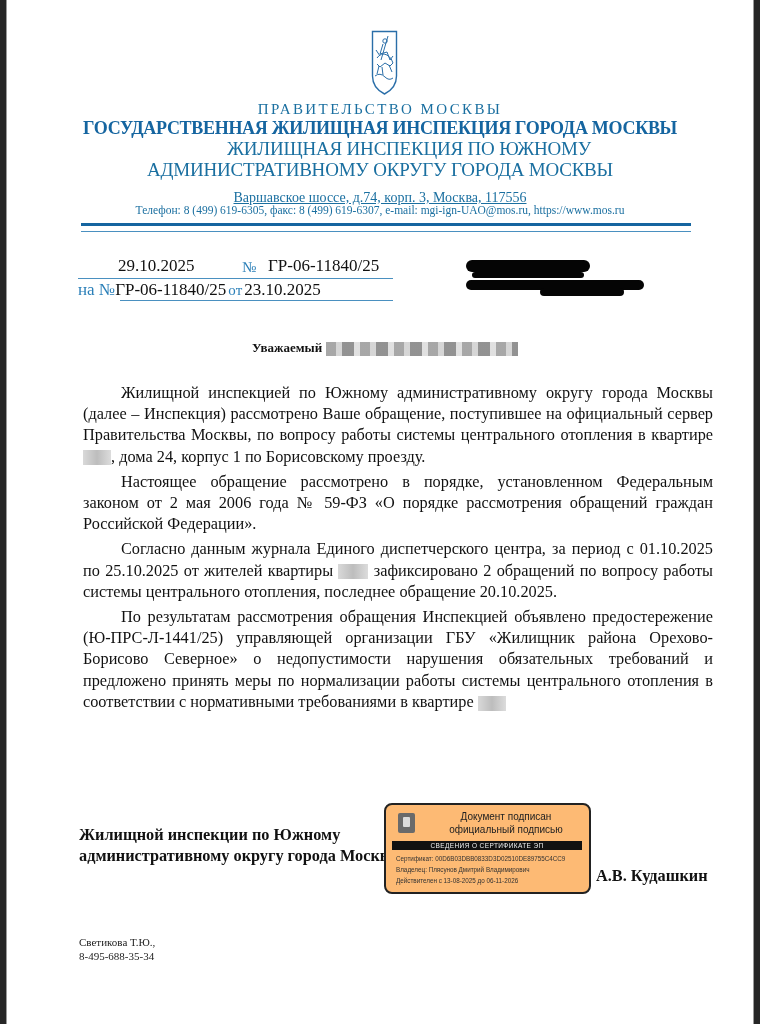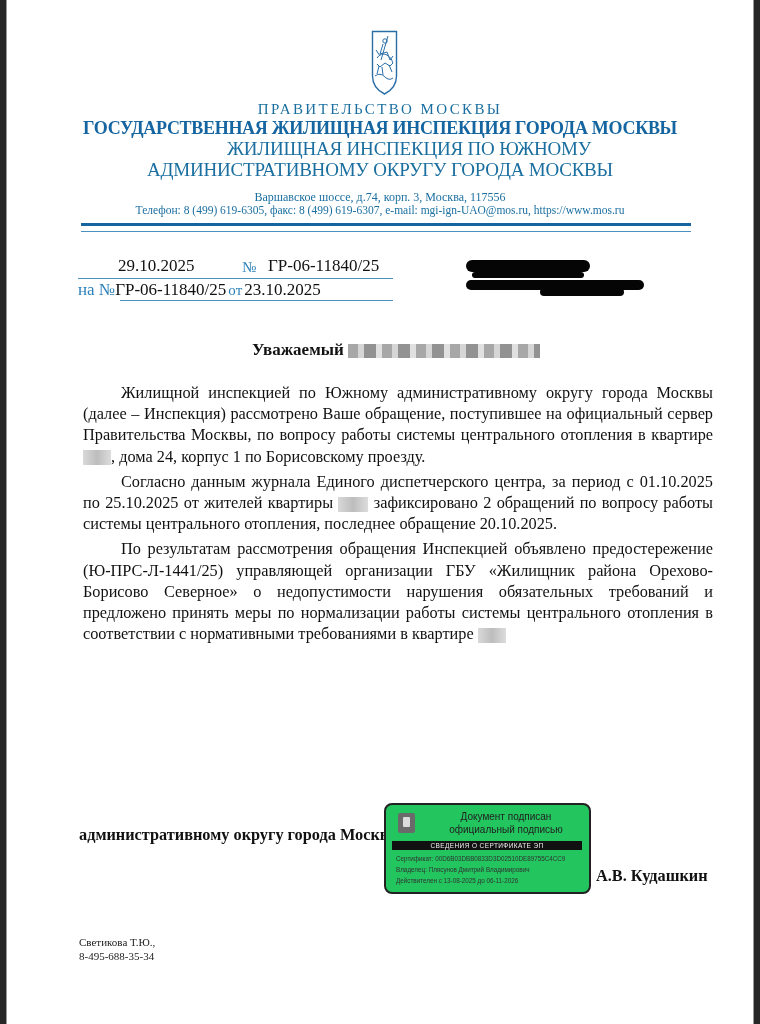--- a/index.html
+++ b/index.html
@@ -14,44 +14,44 @@
   .edge-right { position:absolute; right:0; top:0; width:6px; height:1024px; background:#262626; }
   .edge-right::before { content:""; position:absolute; left:-1px; top:0; width:1px; height:100%; background:#9a9a9a; }
 
   .emblem { position:absolute; left:371px; top:30px; width:26px; height:64px; }
 
   .hdr { position:absolute; left:0; width:760px; text-align:center; color:#1a6fa0; white-space:nowrap; }
   .hdr-gov { top:101px; font-size:15px; letter-spacing:2.4px; }
   .hdr-main { top:118px; font-size:18px; font-weight:bold; letter-spacing:-0.3px; color:#1565a0; }
   .hdr-sub1 { top:138px; font-size:19px; letter-spacing:-0.2px;padding-left:29px; }
   .hdr-sub2 { top:159px; font-size:19px; letter-spacing:-0.2px; }
-  .hdr-addr { top:190px; font-size:12px; color:#1a6fa0; }
+  .hdr-addr { top:190px; font-size:14px; color:#1a6fa0;text-decoration:underline; }
   .hdr-phone { top:204px; font-size:11.5px; color:#1a6fa0; }
 
   .rule-thick { position:absolute; left:81px; top:223px; width:610px; height:3px; background:#1565a0; }
   .rule-thin { position:absolute; left:81px; top:231px; width:610px; height:1px; background:#4a90c0; }
 
   .reg { position:absolute; font-size:17px; color:#111; white-space:nowrap; }
   .reg .blue { color:#2a7fb8; }
   .reg-line { position:absolute; height:1px; background:#4a90c0; }
 
   .redact { position:absolute; background:#050505; border-radius:6px; }
 
-  .greeting { position:absolute; left:252px; top:340px; font-size:17px; font-weight:bold; white-space:nowrap; }
+  .greeting { position:absolute; left:252px; top:340px; font-size:13px; font-weight:bold; white-space:nowrap; }
   .blur-name { display:inline-block; vertical-align:middle; width:192px; height:14px; margin-left:4px;
     background:repeating-linear-gradient(90deg,#8a8a8a 0 10px,#c8c8c8 10px 16px,#6e6e6e 16px 28px,#d6d6d6 28px 34px); opacity:.75; }
   .blur-box { display:inline-block; vertical-align:middle; height:15px; background:linear-gradient(90deg,#d9d9d9,#bdbdbd,#dcdcdc); }
 
   .body-text { position:absolute; left:79px; top:378px; width:638px; font-size:16.3px; line-height:21.2px; text-align:justify; }
   .body-text p { margin:4px; text-indent:38px; }
 
   .sign-title { position:absolute; left:79px; top:824px; font-size:16.3px; line-height:21px; font-weight:bold; white-space:nowrap; }
   .sign-name { position:absolute; left:596px; top:866px; font-size:16.3px; font-weight:bold; white-space:nowrap; }
 
-  .stamp { position:absolute; left:384px; top:803px; width:203px; height:87px; border:2px solid #222; border-radius:8px; background:#22c55e; font-family:"Liberation Sans","DejaVu Sans",sans-serif; }
+  .stamp { position:absolute; left:384px; top:803px; width:203px; height:87px; border:2px solid #222; border-radius:8px; background:#fdba74; font-family:"Liberation Sans","DejaVu Sans",sans-serif; }
   .stamp-logo { position:absolute; left:12px; top:8px; width:17px; height:20px; background:#6a6a6a; border-radius:2px; }
   .stamp-logo::after { content:""; position:absolute; left:5px; top:4px; width:7px; height:10px; background:#dcdcdc; border-radius:1px; }
   .stamp-h1 { position:absolute; left:40px; top:6px; width:160px; text-align:center; font-size:10px; color:#222; }
   .stamp-h2 { position:absolute; left:40px; top:19px; width:160px; text-align:center; font-size:10px; color:#222; }
   .stamp-bar { position:absolute; left:6px; top:36px; width:190px; height:9px; background:#111; color:#eee; font-size:6.5px; line-height:9px; text-align:center; letter-spacing:.4px; }
   .stamp-line { position:absolute; left:10px; font-size:6.3px; color:#333; white-space:nowrap; }
 
   .contact { position:absolute; left:79px; top:935px; font-size:11px; line-height:14px; color:#222; }
 </style>
 </head>
@@ -99,25 +99,27 @@
 <div class="redact" style="left:472px;top:272px;width:112px;height:6px;"></div>
 <div class="redact" style="left:466px;top:280px;width:178px;height:10px;border-radius:8px;"></div>
 <div class="redact" style="left:540px;top:288px;width:84px;height:8px;"></div>
 
 <div class="greeting">
   <span>Уважаемый</span><span class="blur-name"></span>
 </div>
 
 <div class="body-text">
   <p><span>Жилищной инспекцией по Южному административному округу города Москвы (далее – Инспекция) рассмотрено Ваше обращение, поступившее на официальный сервер Правительства Москвы, по вопросу работы системы центрального отопления в квартире</span> <span class="blur-box" style="width:28px;"></span><span>, дома 24, корпус 1 по Борисовскому проезду.</span></p>
+  <p>Настоящее обращение рассмотрено в порядке, установленном Федеральным законом от 2 мая 2006 года № 59-ФЗ «О порядке рассмотрения обращений граждан Российской Федерации».</p>
   <p><span>Согласно данным журнала Единого диспетчерского центра, за период с 01.10.2025 по 25.10.2025 от жителей квартиры</span> <span class="blur-box" style="width:30px;"></span> <span>зафиксировано 2 обращений по вопросу работы системы центрального отопления, последнее обращение 20.10.2025.</span></p>
   <p><span>По результатам рассмотрения обращения Инспекцией объявлено предостережение (Ю-ПРС-Л-1441/25) управляющей организации ГБУ «Жилищник района Орехово-Борисово Северное» о недопустимости нарушения обязательных требований и предложено принять меры по нормализации работы системы центрального отопления в соответствии с нормативными требованиями в квартире</span> <span class="blur-box" style="width:28px;"></span></p>
 </div>
 
 <div class="sign-title">
+  <div>Жилищной инспекции по Южному</div>
   <div>административному округу города Москвы</div>
 </div>
 
 <div class="stamp">
   <div class="stamp-logo"></div>
   <div class="stamp-h1">Документ подписан</div>
   <div class="stamp-h2">официальный подписью</div>
   <div class="stamp-bar">СВЕДЕНИЯ О СЕРТИФИКАТЕ ЭП</div>
   <div class="stamp-line" style="top:50px;">Сертификат: 00D6B03DBB0833D3D02510DE89755C4CC9</div>
   <div class="stamp-line" style="top:61px;">Владелец: Плясунов Дмитрий Владимирович</div>

